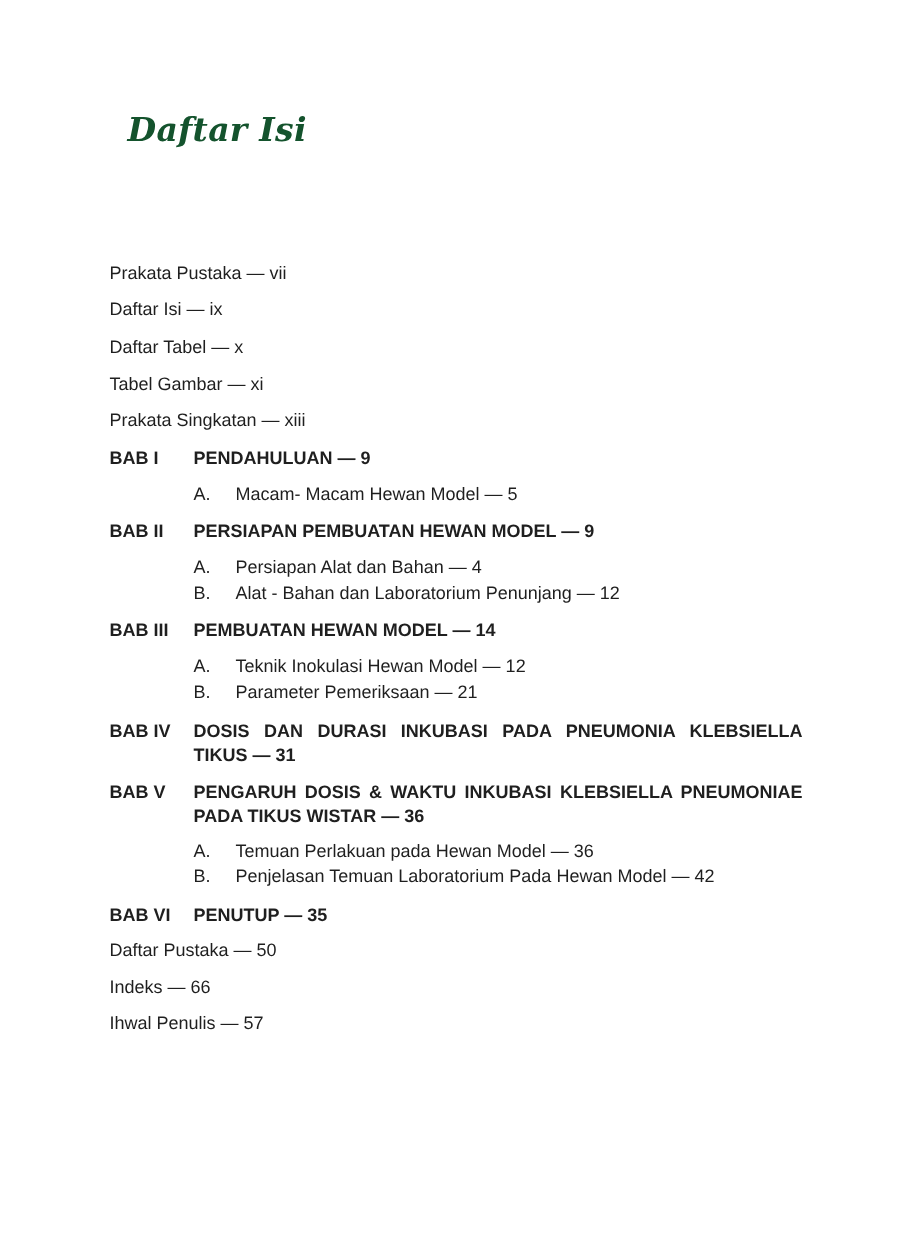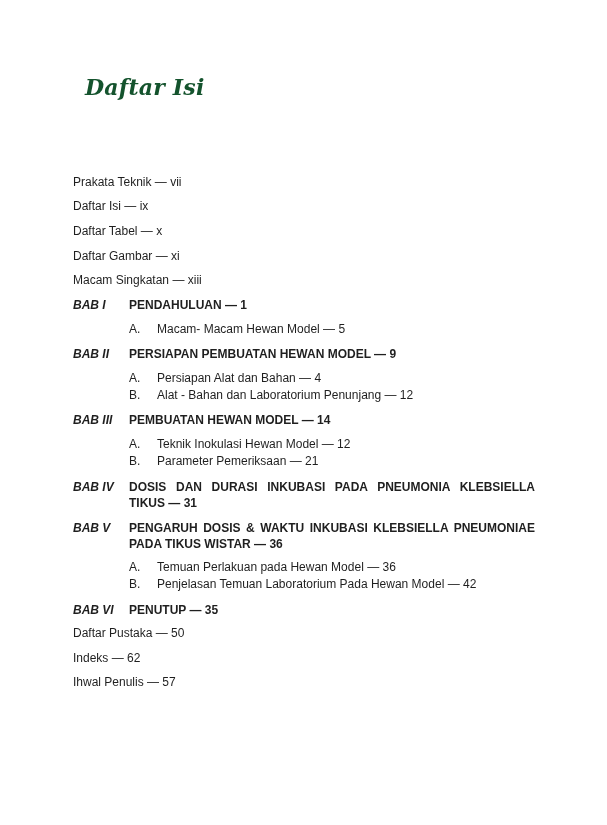--- a/index.html
+++ b/index.html
@@ -6,41 +6,41 @@
   body { width: 607px; height: 825px; position: relative; overflow: hidden; color: #1a1a1a; }
   .title {
     position: absolute; left: 73px; top: 62px;
     font-family: "DejaVu Serif", serif; font-style: italic; font-weight: bold;
     font-size: 22px; color: #14532d; margin: 12px; letter-spacing: 0.2px;
   }
   .toc { position: absolute; left: 73px; top: 175px; width: 462px;
     font-family: "Liberation Sans", sans-serif; font-size: 12px; color: #1f1f1f; }
   .line { position: absolute; left: 0; white-space: nowrap; line-height: 15px; }
   .bab { position: absolute; left: 0; font-weight: bold; line-height: 16px; }
-  .bab .num { position: absolute; left: 0; width: 48px; font-style: italic; }
+  .bab .num { position: absolute; left: 0; width: 48px; }
   .bab .ttl { position: absolute; left: 56px; width: 406px; text-align: justify; text-align-last: left; }
   .sub { position: absolute; left: 56px; line-height: 15px; white-space: nowrap; }
   .sub .let { display: inline-block; width: 28px; }
 </style>
 </head>
 <body>
 
 <h1 class="title">Daftar Isi</h1>
 
 <div class="toc">
 
-  <div class="line" style="top:0px">Prakata Teknik — vii</div>
+  <div class="line" style="top:0px">Prakata Pustaka — vii</div>
   <div class="line" style="top:24px">Daftar Isi — ix</div>
   <div class="line" style="top:49px">Daftar Tabel — x</div>
-  <div class="line" style="top:74px">Daftar Gambar — xi</div>
-  <div class="line" style="top:98px">Macam Singkatan — xiii</div>
+  <div class="line" style="top:74px">Tabel Gambar — xi</div>
+  <div class="line" style="top:98px">Prakata Singkatan — xiii</div>
 
   <div class="bab" style="top:122px; width:462px;">
     <span class="num">BAB I</span>
-    <span class="ttl">PENDAHULUAN — 1</span>
+    <span class="ttl">PENDAHULUAN — 9</span>
   </div>
   <div class="sub" style="top:147px">
     <span class="let">A.</span><span>Macam- Macam Hewan Model — 5</span>
   </div>
 
   <div class="bab" style="top:171px; width:462px;">
     <span class="num">BAB II</span>
     <span class="ttl">PERSIAPAN PEMBUATAN  HEWAN MODEL — 9</span>
   </div>
   <div class="sub" style="top:196px">
@@ -76,15 +76,15 @@
   <div class="sub" style="top:402px">
     <span class="let">B.</span><span>Penjelasan Temuan Laboratorium Pada Hewan Model — 42</span>
   </div>
 
   <div class="bab" style="top:427px; width:462px;">
     <span class="num">BAB VI</span>
     <span class="ttl">PENUTUP — 35</span>
   </div>
 
   <div class="line" style="top:451px">Daftar Pustaka — 50</div>
-  <div class="line" style="top:476px">Indeks — 62</div>
+  <div class="line" style="top:476px">Indeks — 66</div>
   <div class="line" style="top:500px">Ihwal Penulis — 57</div>
 </div>
 
 </body></html>

